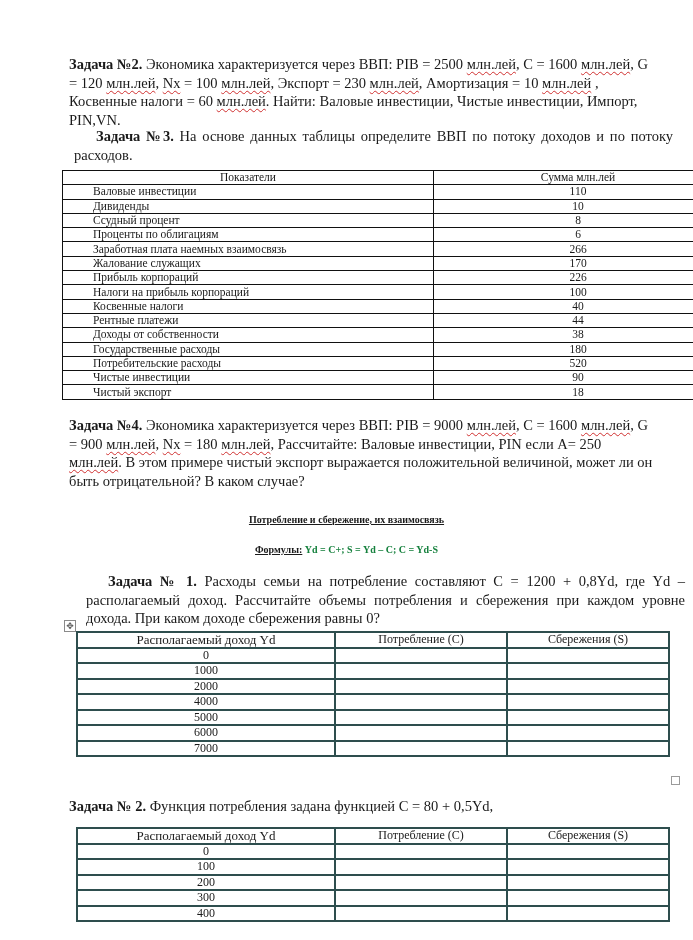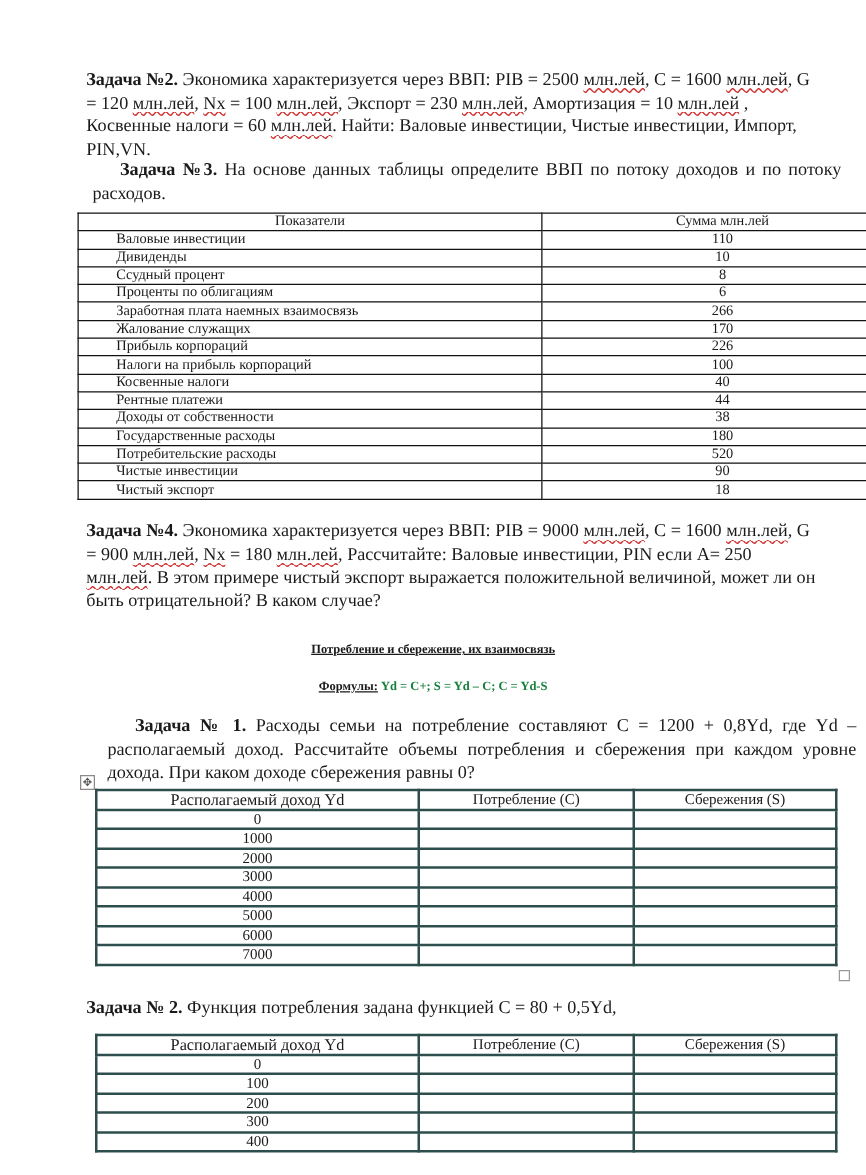--- a/index.html
+++ b/index.html
@@ -153,25 +153,20 @@
         <td class="c1">1000</td>
         <td></td>
         <td></td>
       </tr>
       <tr>
         <td class="c1">2000</td>
         <td></td>
         <td></td>
       </tr>
       <tr>
-        <td class="c1">3000</td>
-        <td></td>
-        <td></td>
-      </tr>
-      <tr>
         <td class="c1">4000</td>
         <td></td>
         <td></td>
       </tr>
       <tr>
         <td class="c1">5000</td>
         <td></td>
         <td></td>
       </tr>
       <tr>

